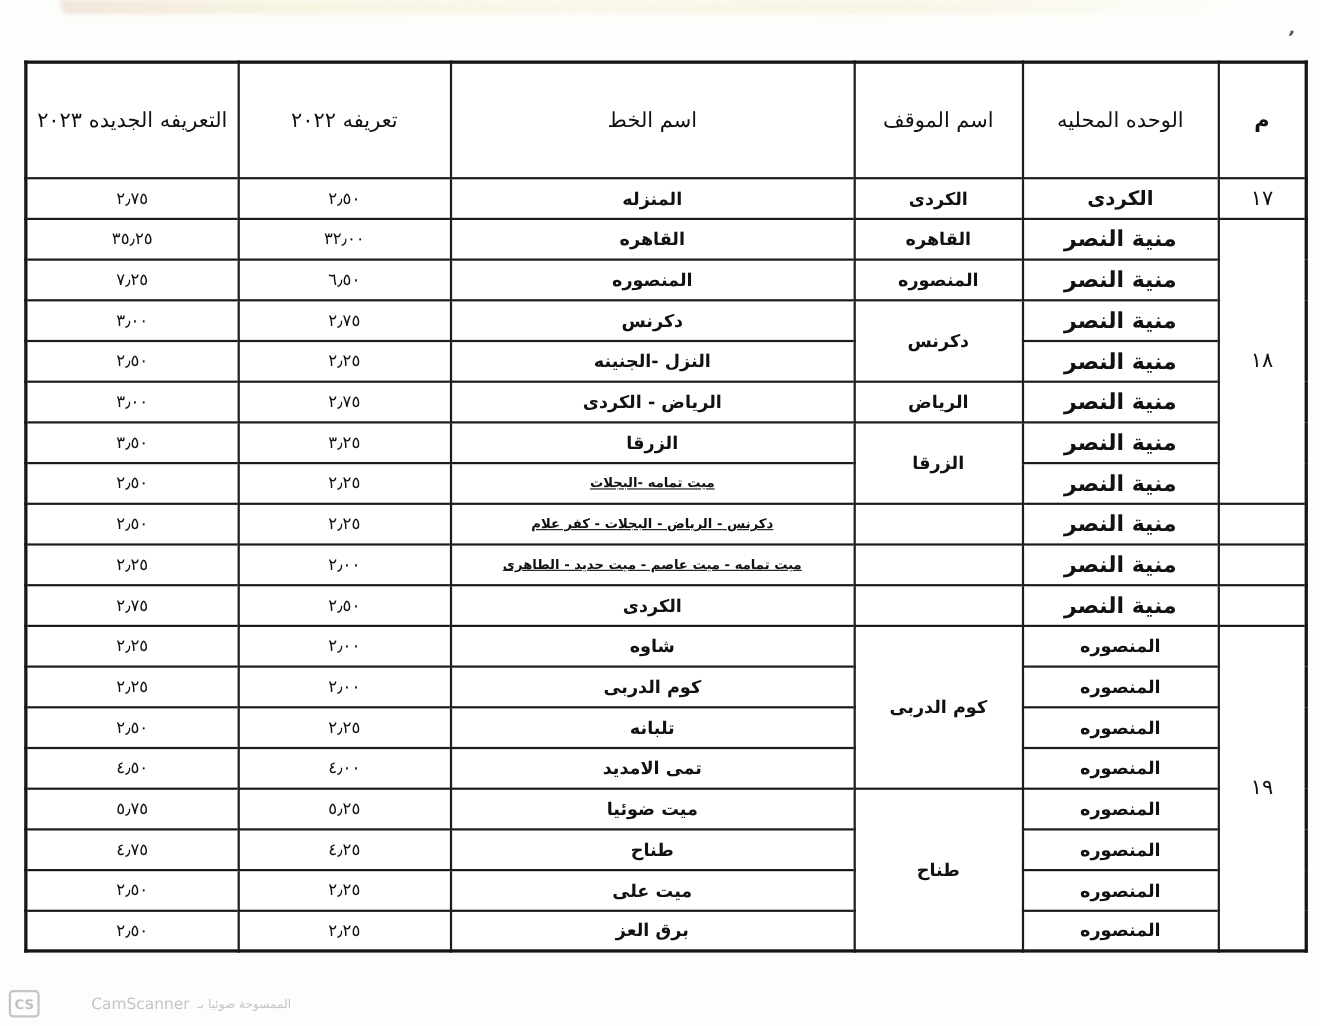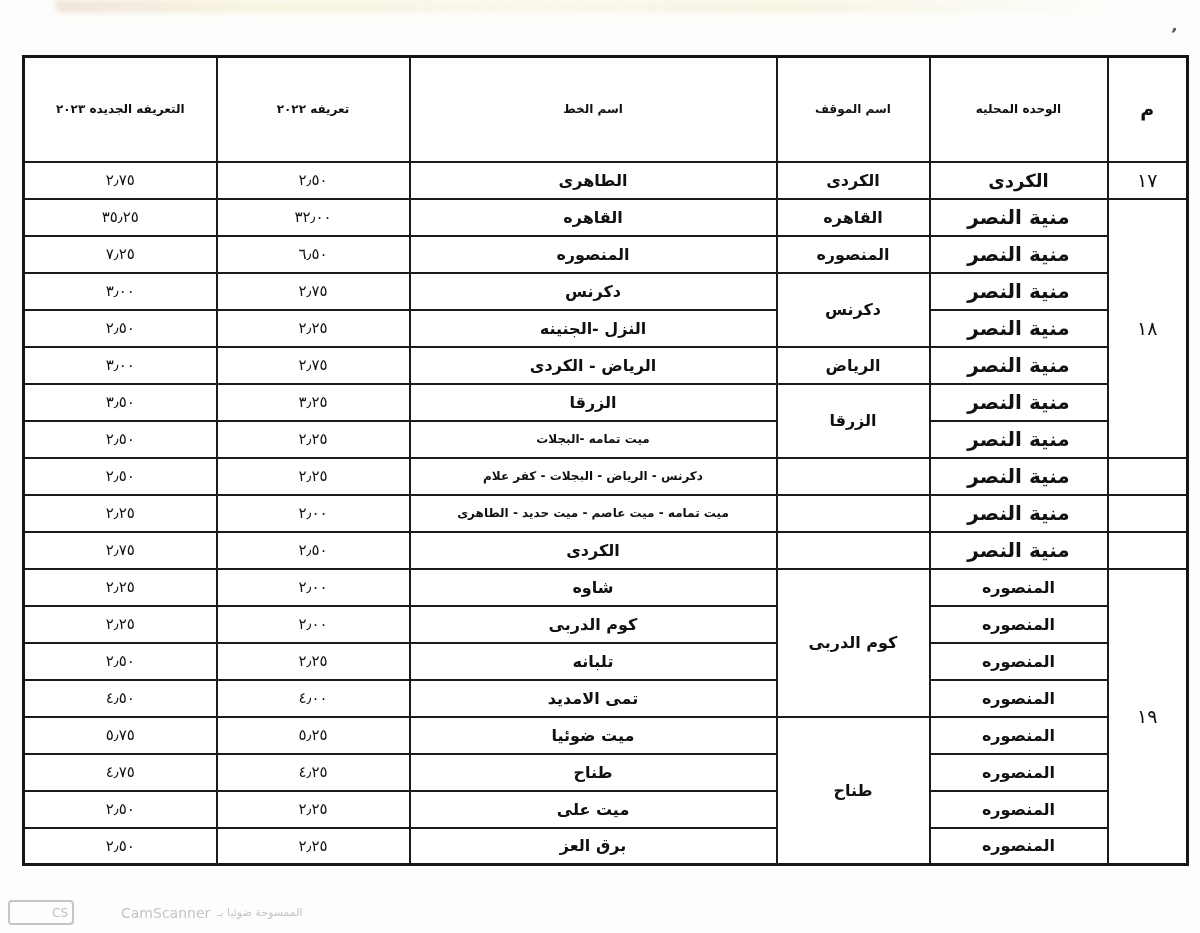--- a/index.html
+++ b/index.html
@@ -37,43 +37,43 @@
   table.fare th, table.fare td{
     border:2px solid #1b1b1b;
     text-align:center;
     vertical-align:middle;
     padding:0 4px;
     overflow:hidden;
   }
   table.fare{border:3px solid #161616;}
   tr.hdr-row{height:105px;}
   tr.data-row{height:37px;}
-  .hdr{font-size:12px;font-weight:700;}
+  .hdr{font-size:19px;font-weight:400;}
   .hdr-m{font-size:19px;font-weight:700;}
   .num{font-size:19px;font-weight:400;}
   .vtop{vertical-align:top;padding-top:6px;}
   .vtop8{vertical-align:top;padding-top:9px;}
   .unit-big{font-size:20px;font-weight:700;}
   .unit-mid{font-size:18px;font-weight:700;}
   .unit-sm{font-size:16px;font-weight:700;}
   .stop{font-size:16px;font-weight:700;}
   .line{font-size:16px;font-weight:700;}
-  .line-sm{font-size:12px;font-weight:700;}
+  .line-sm{font-size:12px;font-weight:700;text-decoration:underline;}
   .price{font-size:15px;font-weight:400;letter-spacing:.5px;}
   .footer{
     position:absolute;left:8px;top:900px;
     display:flex;align-items:center;gap:7px;
     color:#c5c5c5;
     direction:ltr;
   }
   .cs-box{
     width:24px;height:21px;
     border:2px solid #c5c5c5;border-radius:4px;
     display:flex;align-items:center;justify-content:center;
-    font-size:12px;font-weight:400;color:#c0c0c0;padding-left:38px;
+    font-size:12px;font-weight:700;color:#c0c0c0;
   }
   .cs-brand{font-size:14px;font-weight:400;margin-left:40px;}
   .cs-arabic{font-size:11px;}
 </style>
 </head>
 <body>
 
 <div class="page">
 
   <div class="scan-tint"></div>
@@ -96,21 +96,21 @@
       <th class="hdr">اسم الموقف</th>
       <th class="hdr">اسم الخط</th>
       <th class="hdr">تعريفه ٢٠٢٢</th>
       <th class="hdr">التعريفه الجديده ٢٠٢٣</th>
     </tr>
 
     <tr class="data-row">
       <td class="num">١٧</td>
       <td class="unit-mid">الكردى</td>
       <td class="stop">الكردى</td>
-      <td class="line">الطاهرى</td>
+      <td class="line">المنزله</td>
       <td class="price">٢٫٥٠</td>
       <td class="price">٢٫٧٥</td>
     </tr>
 
     <tr class="data-row">
       <td class="num vtop" rowspan="7">١٨</td>
       <td class="unit-big">منية النصر</td>
       <td class="stop">القاهره</td>
       <td class="line">القاهره</td>
       <td class="price">٣٢٫٠٠</td>

